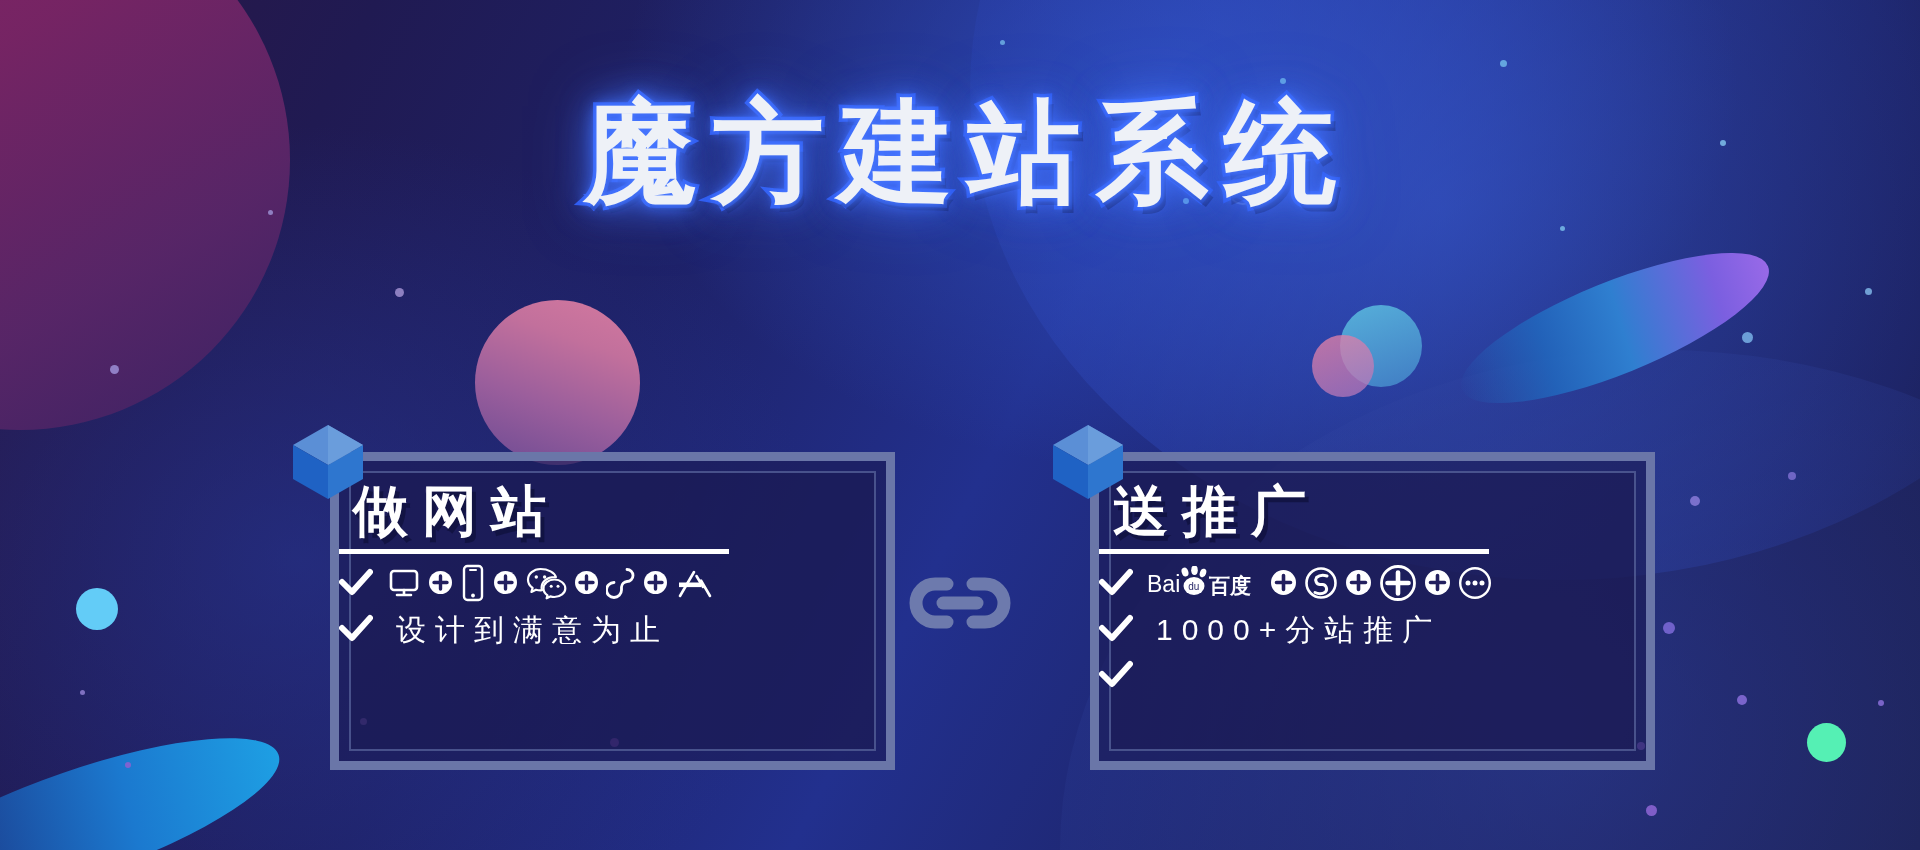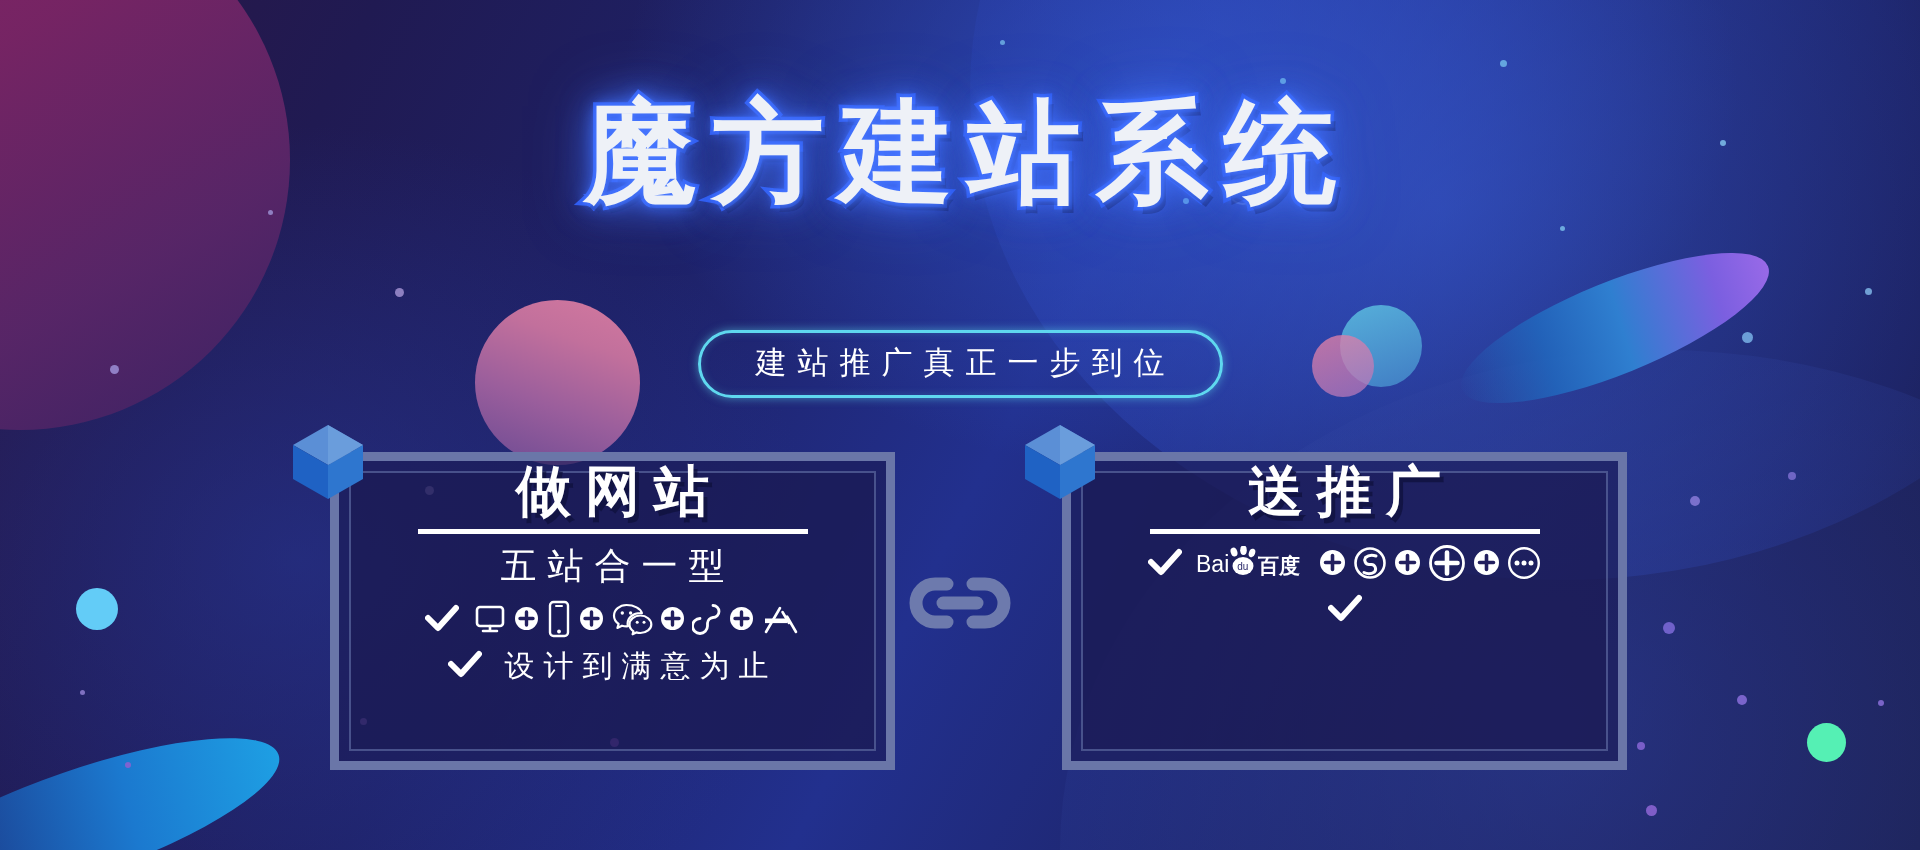--- a/index.html
+++ b/index.html
@@ -107,30 +107,30 @@
     position:absolute;top:452px;width:565px;height:318px;
     border:9px solid #6a76a8;
     background:rgba(28,28,86,.62);
   }
   .card-inner{
     position:absolute;inset:10px;
     border:2px solid rgba(110,125,180,.55);
     background:rgba(26,24,80,.45);
   }
   #card-left{left:330px;}
-  #card-right{left:1062px;}
+  #card-right{left:1090px;}
 
   .cube{
     position:absolute;left:-52px;top:-40px;width:82px;height:82px;
   }
 
   .card-content{
     position:absolute;inset:0;
-    display:flex;flex-direction:column;align-items:center;
-    padding-top:0;
+    display:flex;flex-direction:column;
+    padding-top:20px;
   }
   .card-title{
     font-family:"DejaVu Sans","Liberation Sans",sans-serif;
     font-size:55px;font-weight:bold;color:#ffffff;
     letter-spacing:14px;text-indent:14px;line-height:1.12;
     text-shadow:4px 5px 0 rgba(15,16,60,.75);
   }
   .title-rule{
     width:390px;height:5px;background:#ffffff;margin:6px 0 8px;
   }
@@ -191,23 +191,20 @@
       <div class="star" style="left: 1000px; top: 40px; width: 5px; height: 5px; background: rgb(111, 176, 228); opacity: 0.85;"></div>
       <div class="star" style="left: 360px; top: 718px; width: 7px; height: 7px; background: rgb(154, 111, 216); opacity: 0.85;"></div>
       <div class="star" style="left: 1878px; top: 700px; width: 6px; height: 6px; background: rgb(138, 111, 216); opacity: 0.85;"></div>
       <div class="star" style="left: 80px; top: 690px; width: 5px; height: 5px; background: rgb(143, 126, 208); opacity: 0.85;"></div>
     </div>
 
   <div class="title-wrap">
     <div class="main-title">魔方建站系统</div>
   </div>
 
-  <div class="pill-wrap">
-    <div class="pill">建站推广真正一步到位</div>
-  </div>
 
   <div class="link-icon">
     <svg width="110" height="62" viewBox="0 0 110 62">
       <g fill="none" stroke="#6d7aad" stroke-width="13" stroke-linecap="round">
         <path d="M42 12 H30 a19 19 0 0 0 0 38 H42"></path>
         <path d="M68 12 H80 a19 19 0 0 1 0 38 H68"></path>
         <path d="M38 31 H72"></path>
       </g>
     </svg>
   </div>
@@ -220,21 +217,20 @@
         <polygon points="41,4 76,24 41,44 6,24" fill="#5b8fd6"></polygon>
         <polygon points="6,24 41,44 41,78 6,58" fill="#1f62c4"></polygon>
         <polygon points="41,44 76,24 76,58 41,78" fill="#2e76cf"></polygon>
         <polygon points="41,4 76,24 41,44" fill="#6fa2dd" opacity=".75"></polygon>
       </svg>
     </div>
 
     <div class="card-content">
       <div class="card-title">做网站</div>
       <div class="title-rule"></div>
-      <div class="card-sub">五站合一型</div>
 
       <div class="feat">
         <span class="check">
           <svg width="34" height="30" viewBox="0 0 34 30">
               <path d="M3 14 L13 24 L31 4" fill="none" stroke="#fff" stroke-width="6" stroke-linecap="round" stroke-linejoin="round"></path>
             </svg>
         </span>
         <span class="icon-row">
           <span>
             <svg width="34" height="34" viewBox="0 0 34 34">
@@ -380,24 +376,32 @@
             <svg width="34" height="34" viewBox="0 0 34 34">
                 <circle cx="17" cy="17" r="14.8" fill="none" stroke="#fff" stroke-width="2.4"></circle>
                 <circle cx="10" cy="17" r="2.5" fill="#fff"></circle>
                 <circle cx="17" cy="17" r="2.5" fill="#fff"></circle>
                 <circle cx="24" cy="17" r="2.5" fill="#fff"></circle>
               </svg>
           </span>
         </span>
       </div>
 
-
       <div class="feat">
         <span class="check">
           <svg width="34" height="30" viewBox="0 0 34 30">
               <path d="M3 14 L13 24 L31 4" fill="none" stroke="#fff" stroke-width="6" stroke-linecap="round" stroke-linejoin="round"></path>
             </svg>
         </span>
+        <span class="feat-text">1000+分站推广</span>
+      </div>
+
+      <div class="feat">
+        <span class="check">
+          <svg width="34" height="30" viewBox="0 0 34 30">
+              <path d="M3 14 L13 24 L31 4" fill="none" stroke="#fff" stroke-width="6" stroke-linecap="round" stroke-linejoin="round"></path>
+            </svg>
+        </span>
       </div>
     </div>
   </div>
 
 </div>
 
 </body></html>

